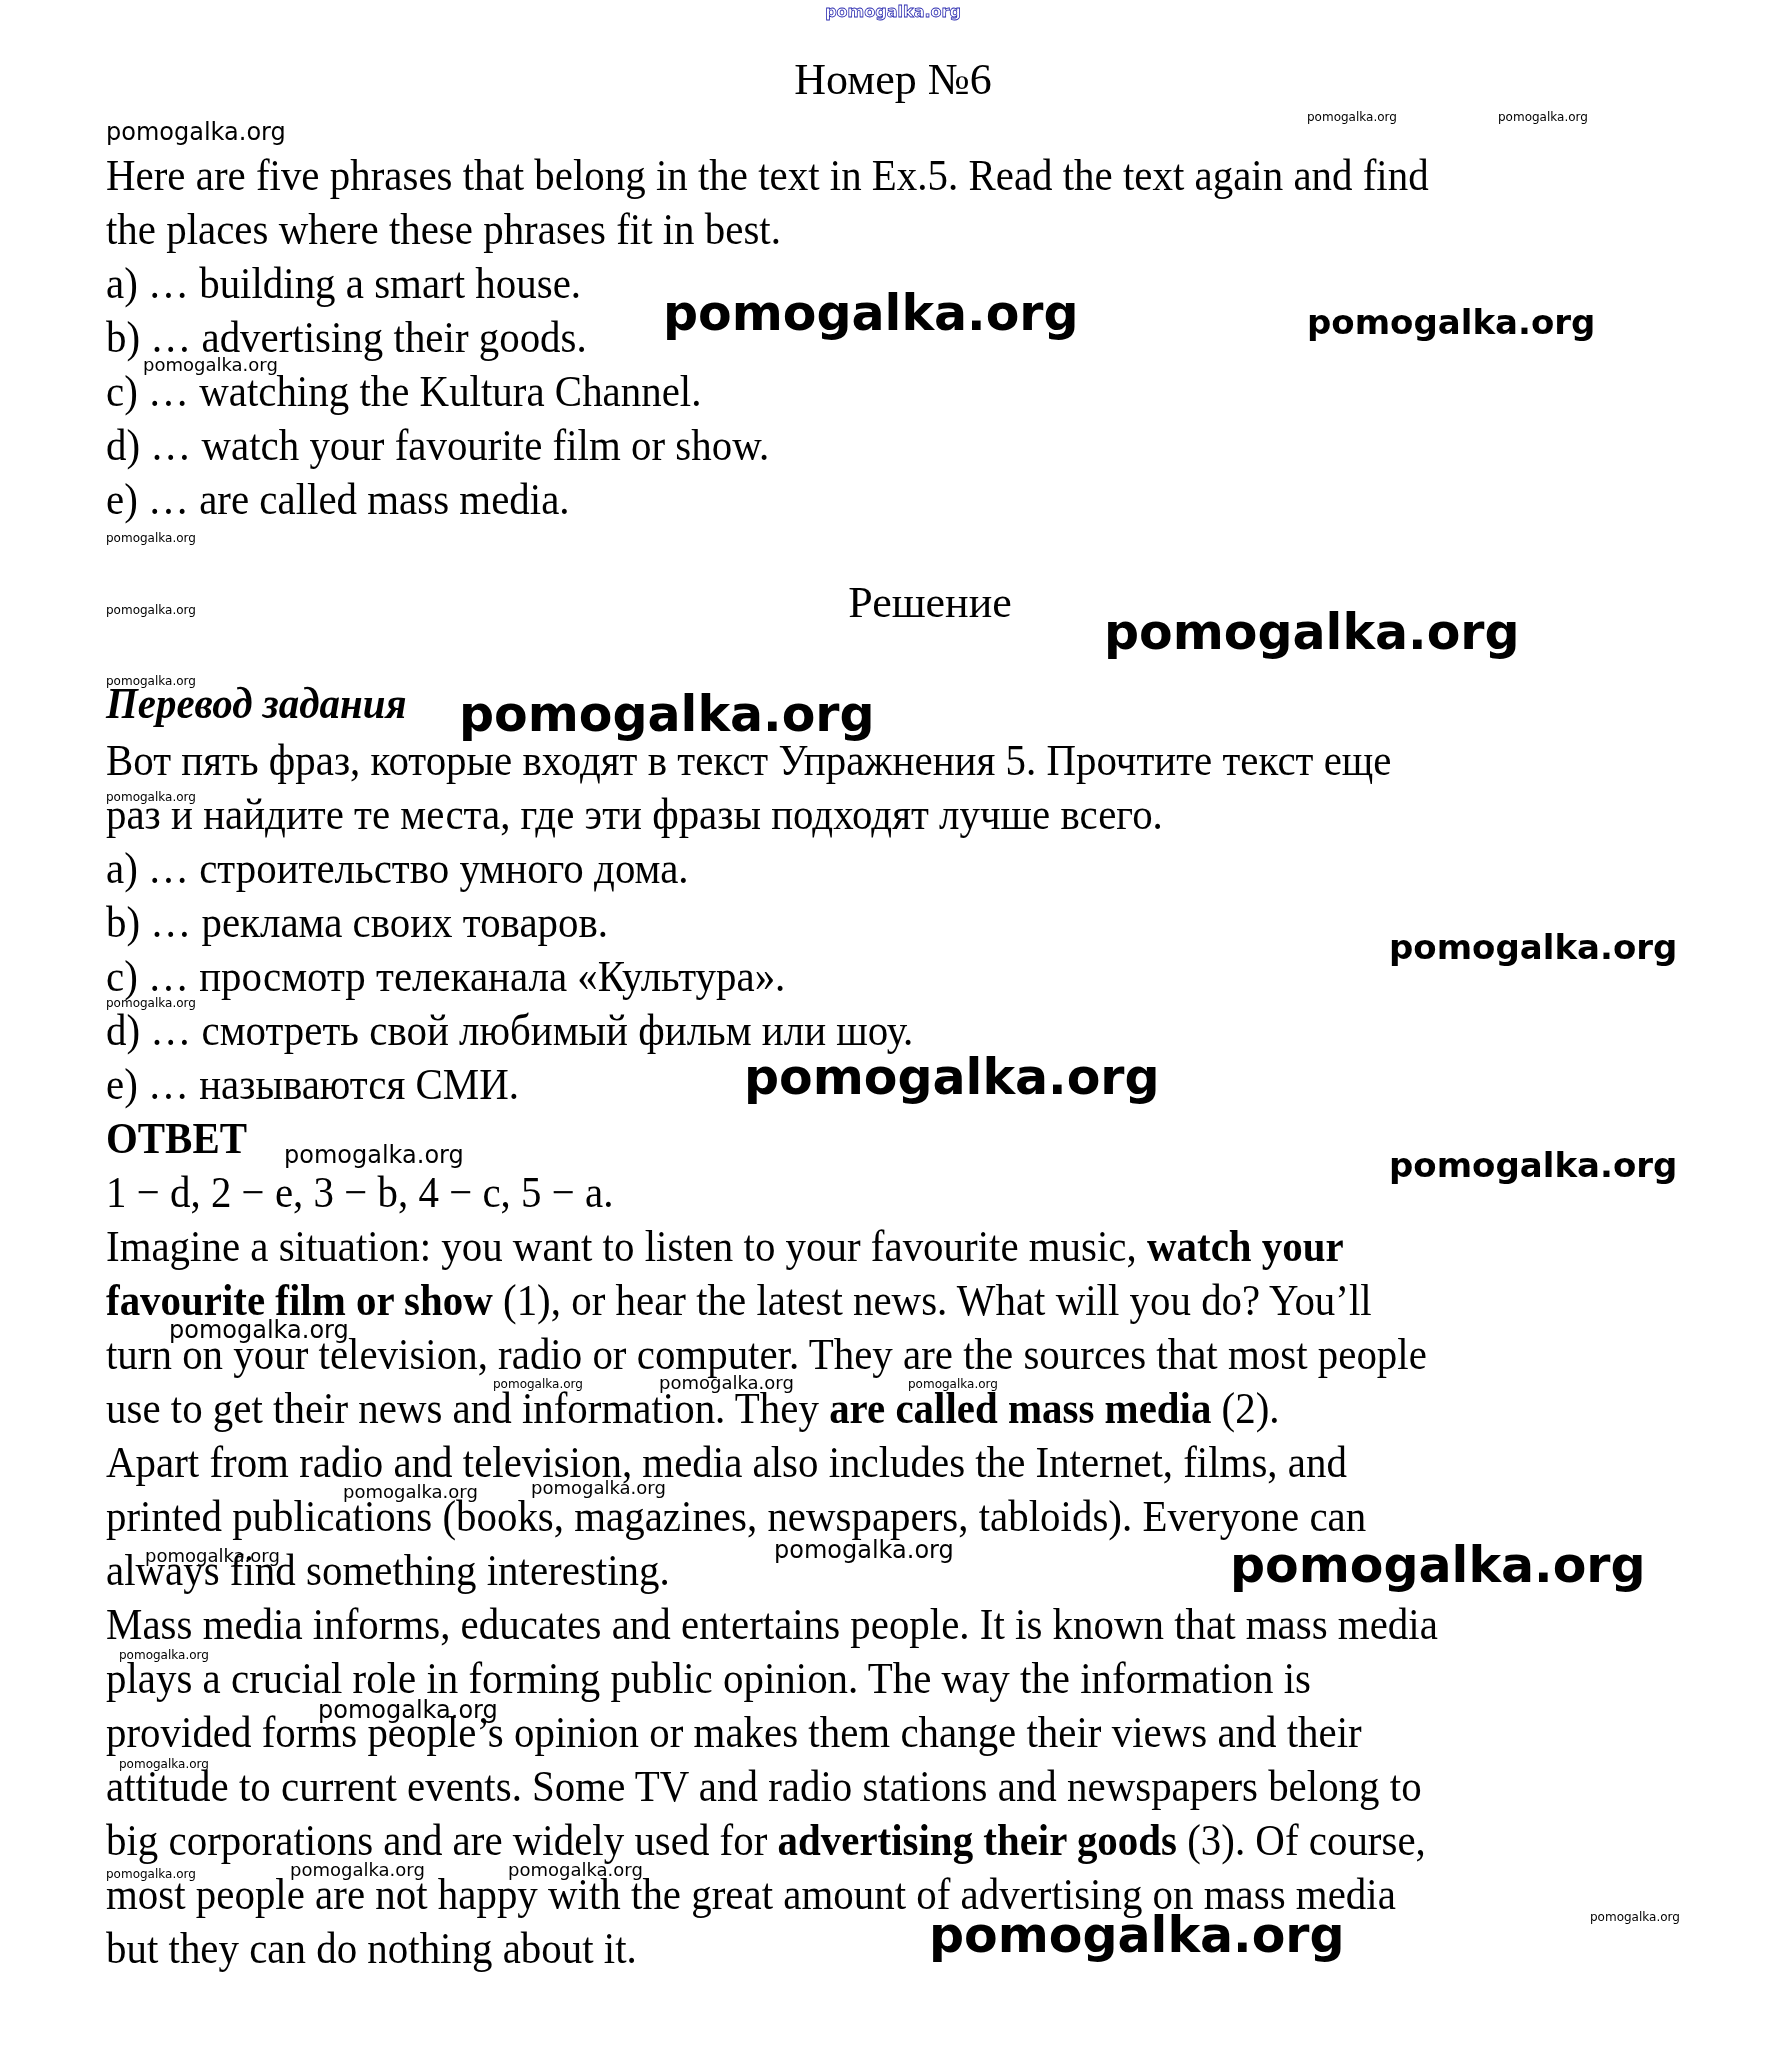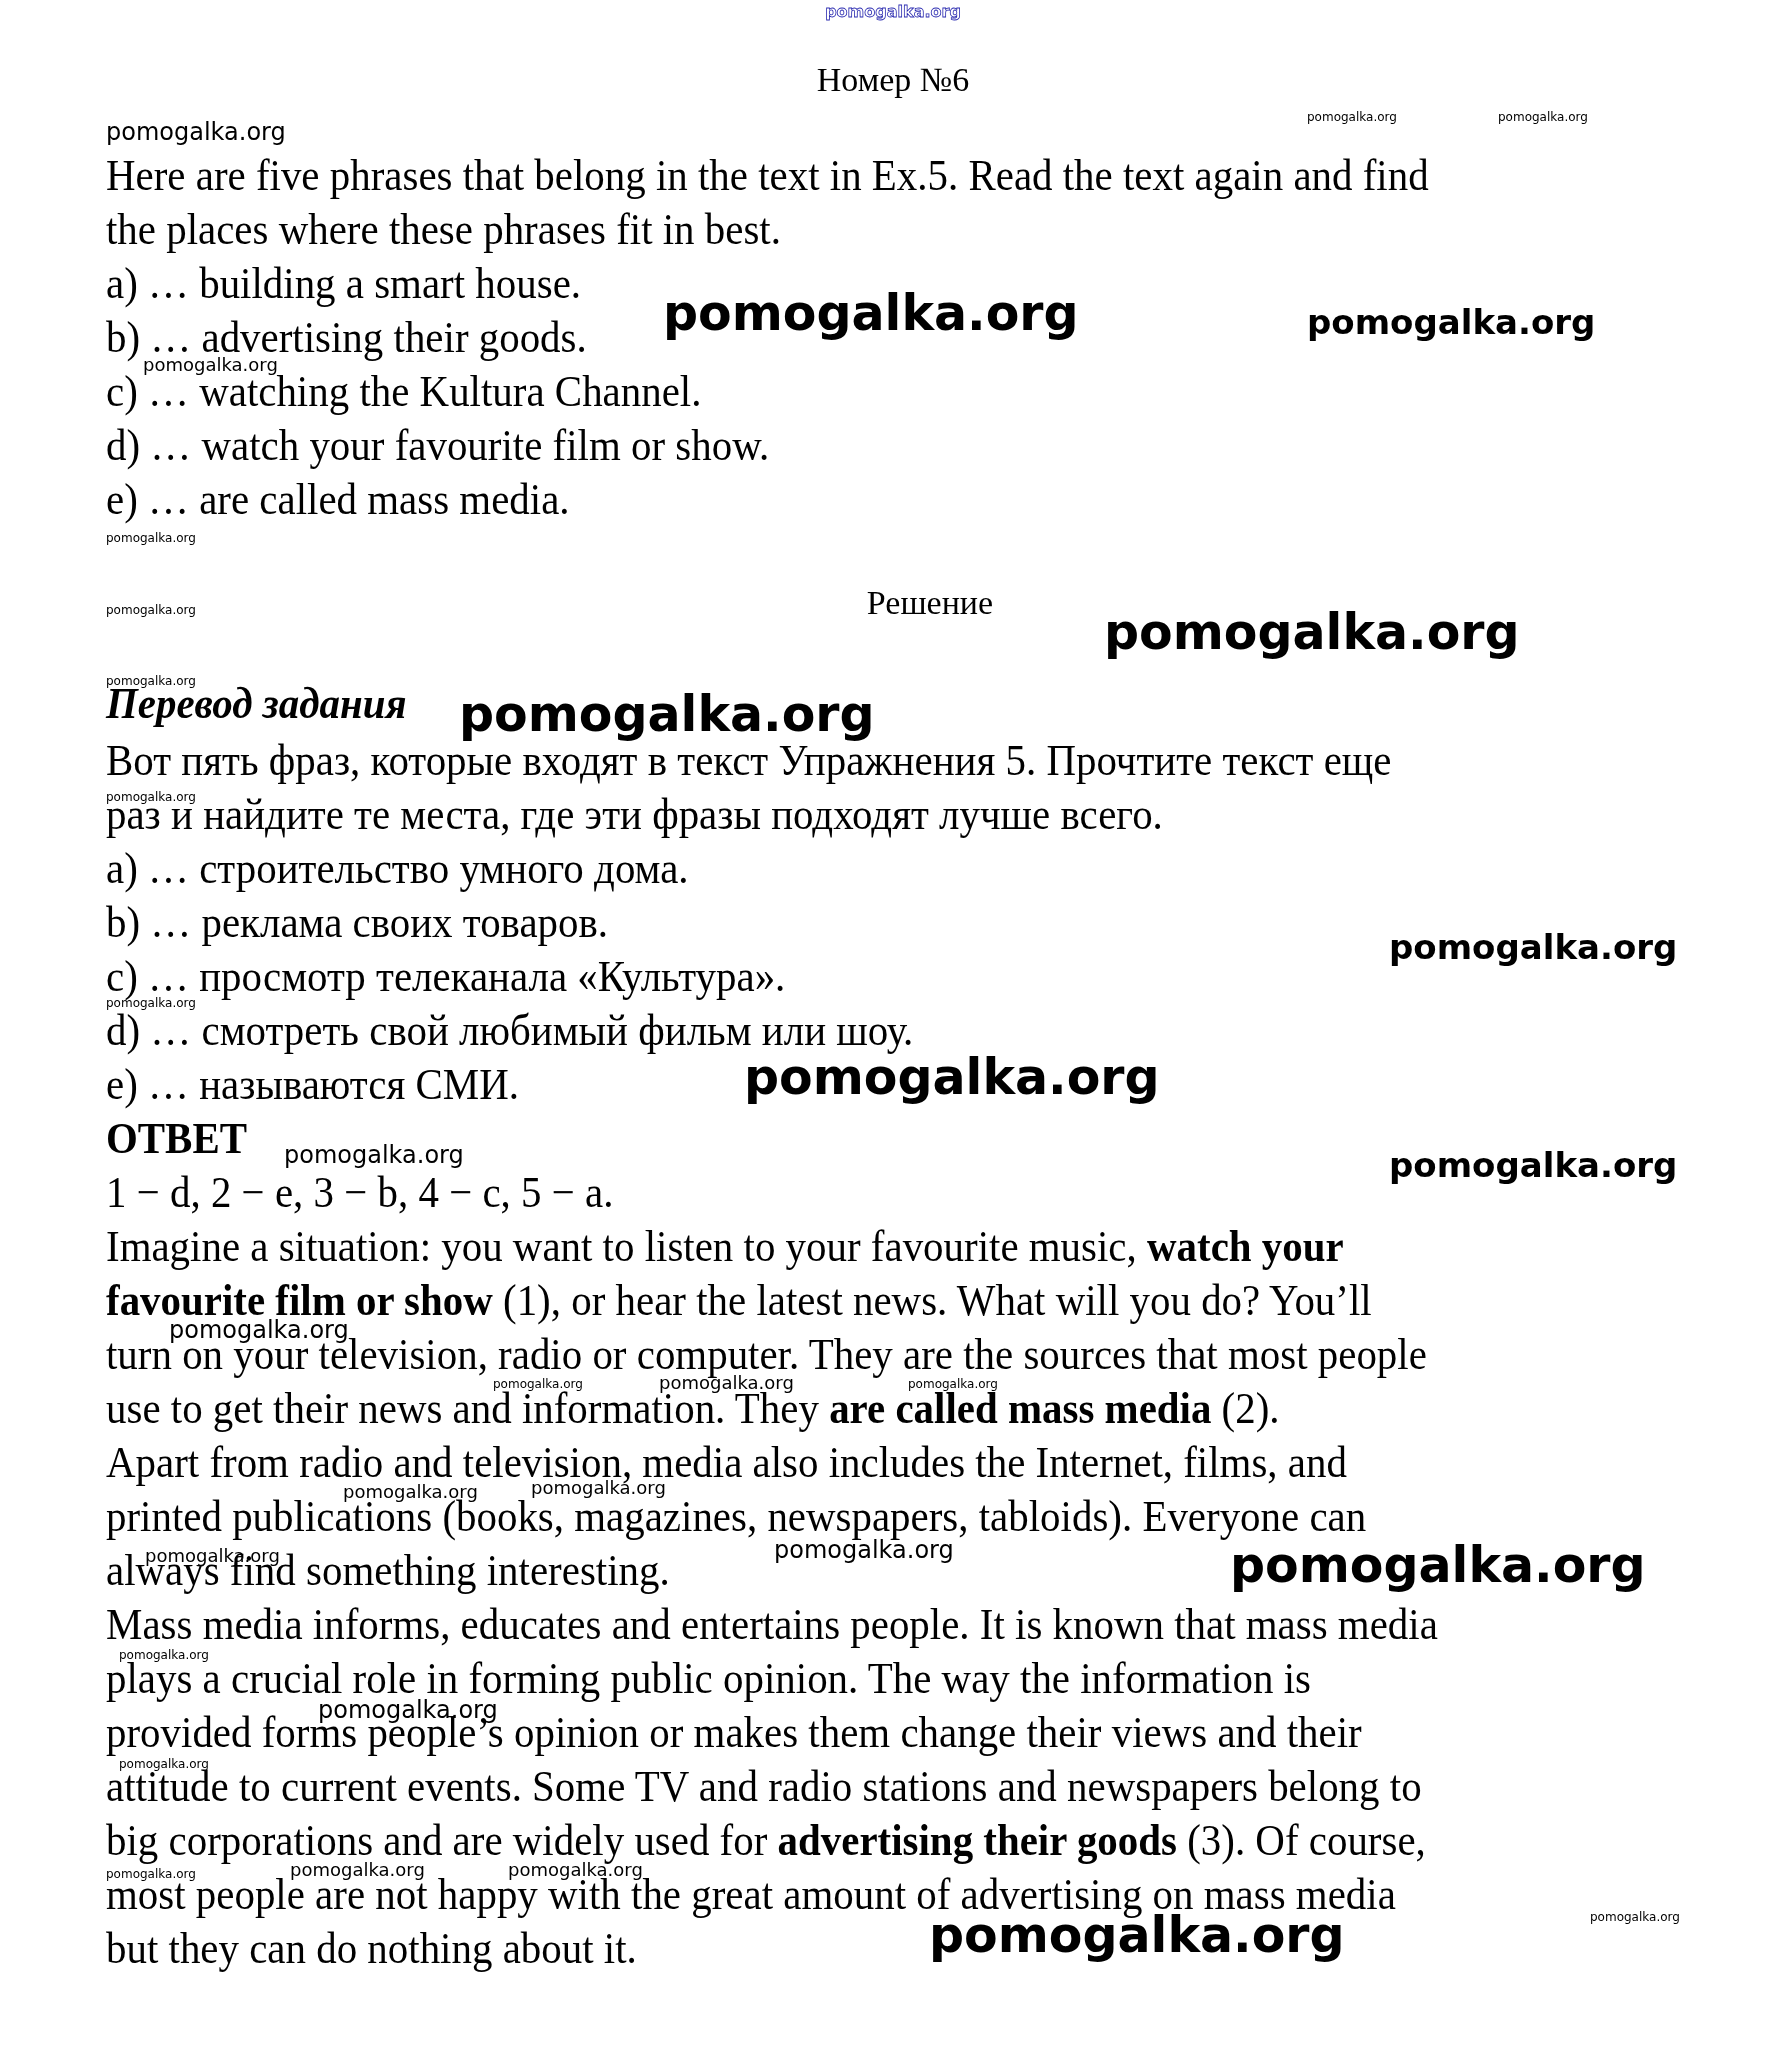--- a/index.html
+++ b/index.html
@@ -1,19 +1,19 @@
 <!DOCTYPE html>
 <html style="font-size:13px"><head>
 <meta charset="utf-8">
 <style>
   html, body { margin: 0; padding: 0; background: #ffffff; }
   body { width: 1786px; height: 2072px; position: relative; overflow: hidden; }
   .serif { font-family: "Liberation Serif", "DejaVu Serif", serif; color: #000; }
   .line { position: absolute; left: 106px; white-space: nowrap; font-size: 44px; line-height: 53px; transform: scaleX(0.93); transform-origin: left center; }
-  .title { position: absolute; left: 0; width: 1786px; text-align: center; font-size: 34px; line-height: 53px; }
+  .title { position: absolute; left: 0; width: 1786px; text-align: center; font-size: 44px; line-height: 53px; }
   .wm { position: absolute; font-family: "DejaVu Sans", "Liberation Sans", sans-serif; color: #000; white-space: nowrap; transform-origin: left top; }
   .wm-xl { font-size: 50px; font-weight: 600; transform: scaleX(0.98); }
   .wm-l  { font-size: 34px; font-weight: 600; }
   .wm-m  { font-size: 24px; font-weight: 500; }
   .wm-s  { font-size: 18px; }
   .wm-xs { font-size: 12px; }
   .wm-top { color: #fff; -webkit-text-stroke: 0.8px #2a2ab0; font-size: 16px; font-weight: 700; left: 0; width: 1786px; text-align: center; }
   b { font-weight: 700; }
   .it { font-style: italic; font-weight: 700; }
 </style>

